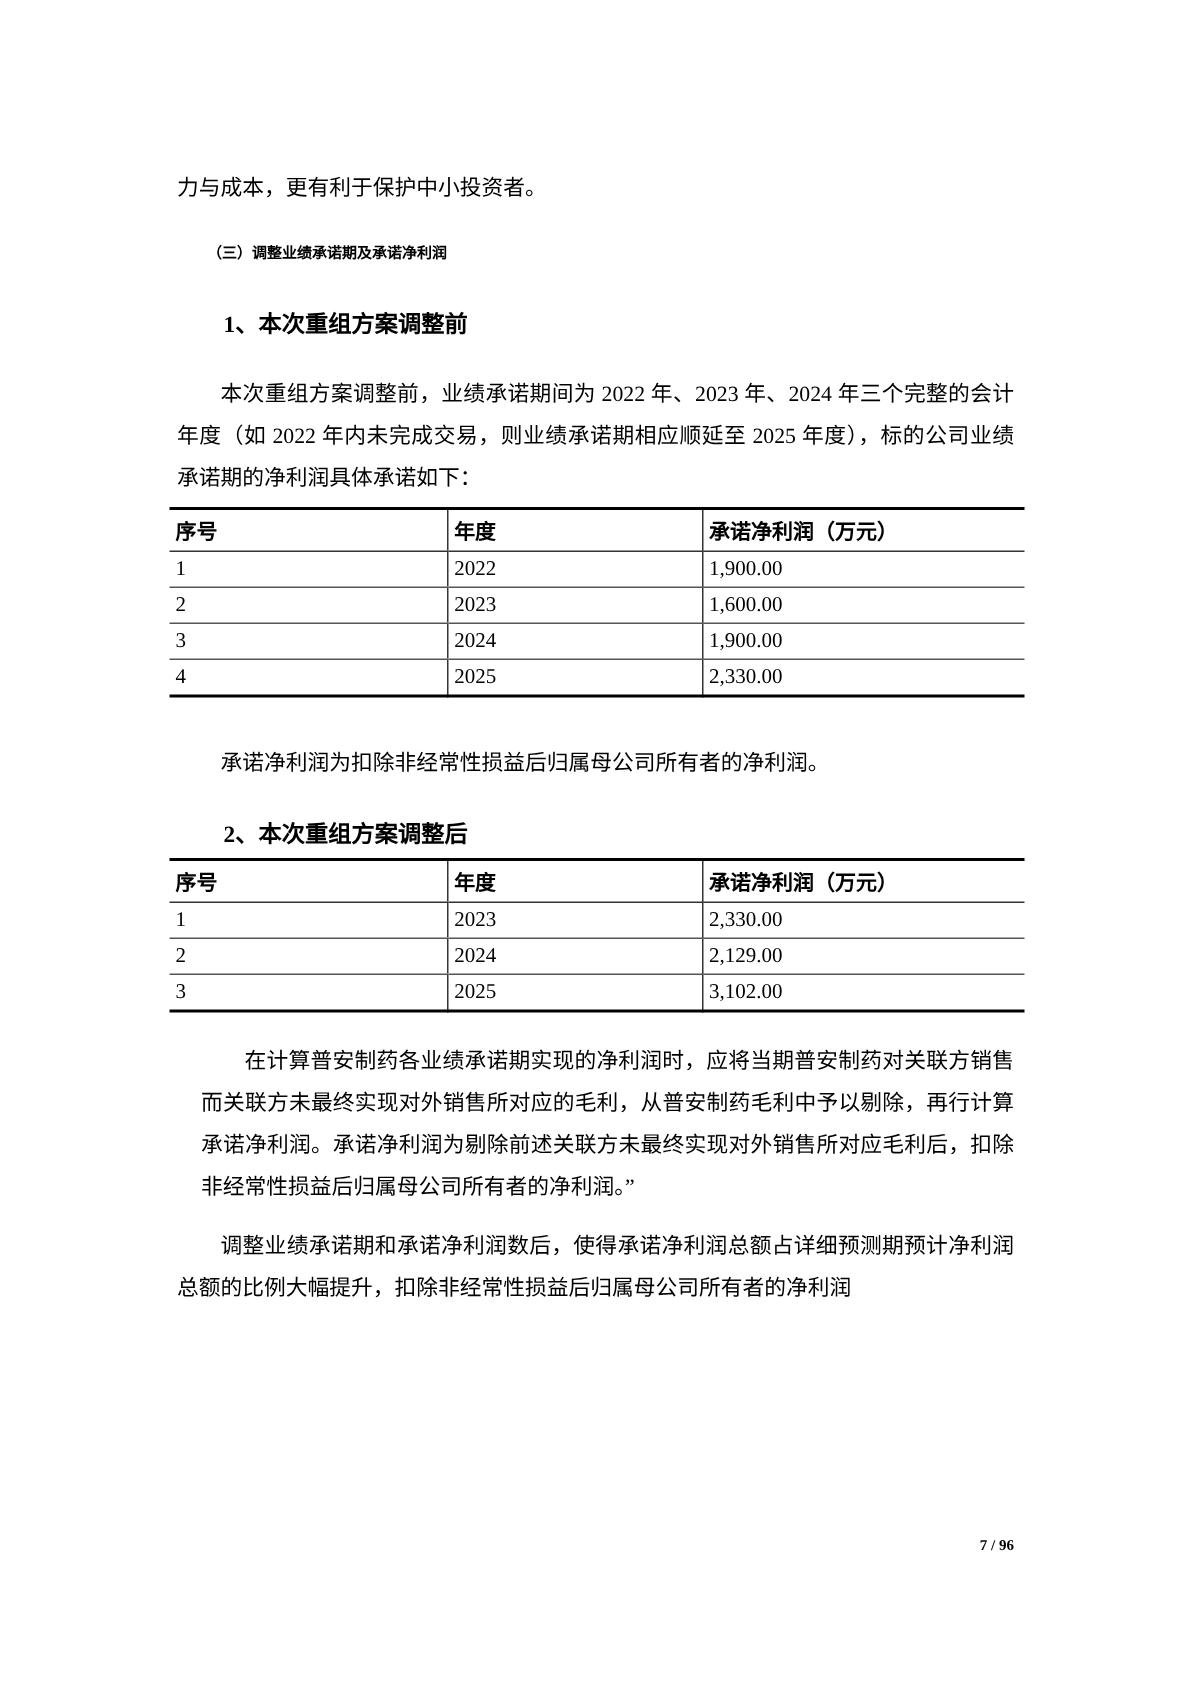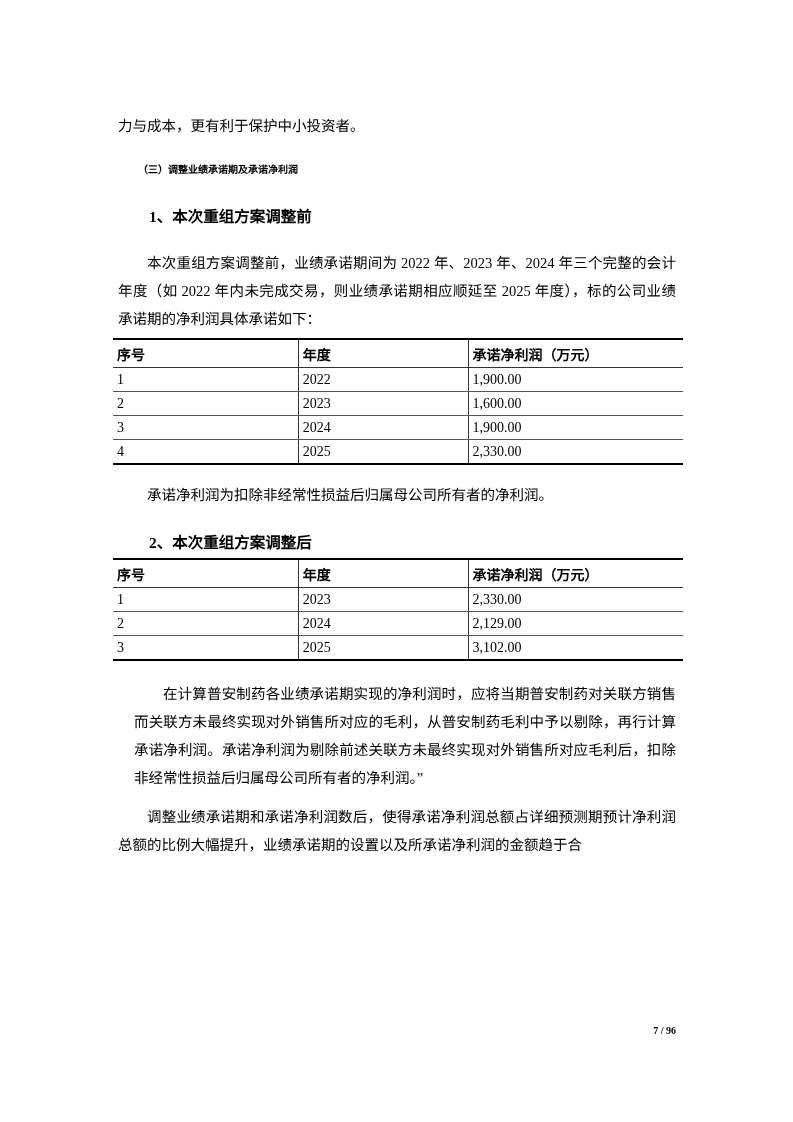--- a/index.html
+++ b/index.html
@@ -26,21 +26,21 @@
     line-height: 28px;
     text-align: justify;
     text-justify: inter-ideograph;
   }
   .indent { text-indent: 2em; }
 
   .p-top      { padding-top: 112px; line-height: 28px; }
   .h1         { margin-top: 17px; font-size: 10px;  font-weight: bold; line-height: 26px; text-indent: 2em; }
   .h2         { margin-top: 21px; font-size: 15.5px; font-weight: bold; line-height: 26px; text-indent: 2em; }
   .p-before   { margin-top: 19px; line-height: 28px; }
-  .p-note     { margin-top: 16px; line-height: 28px; }
+  .p-note     { margin-top: 30px; line-height: 28px; }
   .h2-after   { }
   .p-after1   { margin-top: 18px; line-height: 30px; }
   .p-after2   { margin-top: 14px; line-height: 29px; }
   .p-calc     { margin-top: 19px; line-height: 31px; margin-left: 16px; }
   .p-last     { margin-top: 11px; line-height: 29px; }
 
   table.data-table {
     margin-top: 5px;
     margin-left: -5px;
     width: 570px;
@@ -165,18 +165,18 @@
         <tr>
           <td>3</td>
           <td class="c2">2025</td>
           <td>3,102.00</td>
         </tr>
       </tbody>
     </table>
 
     <p class="body-text indent p-calc">在计算普安制药各业绩承诺期实现的净利润时，应将当期普安制药对关联方销售而关联方未最终实现对外销售所对应的毛利，从普安制药毛利中予以剔除，再行计算承诺净利润。承诺净利润为剔除前述关联方未最终实现对外销售所对应毛利后，扣除非经常性损益后归属母公司所有者的净利润。”</p>
 
-    <p class="body-text indent p-last">调整业绩承诺期和承诺净利润数后，使得承诺净利润总额占详细预测期预计净利润总额的比例大幅提升，业绩承诺期的设置以及所承诺净利润的金额趋于合</p>
+    <p class="body-text indent p-last">调整业绩承诺期和承诺净利润数后，使得承诺净利润总额占详细预测期预计净利润总额的比例大幅提升，扣除非经常性损益后归属母公司所有者的净利润</p>
 
   </div>
 
   <div class="page-number">7 / 96</div>
 </div>
 
 </body></html>

